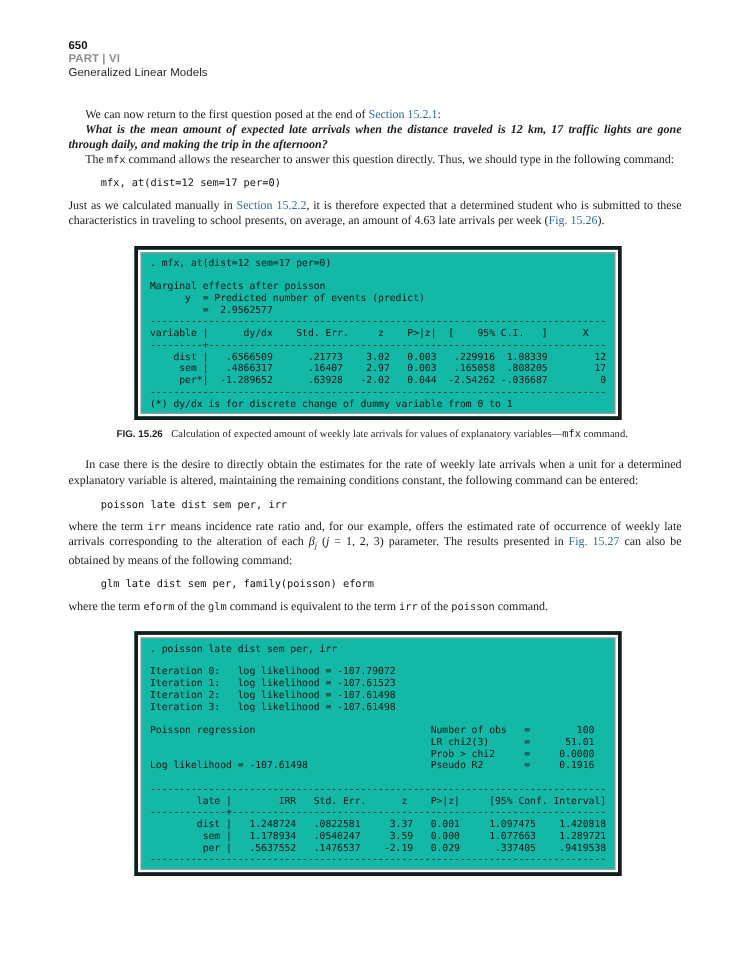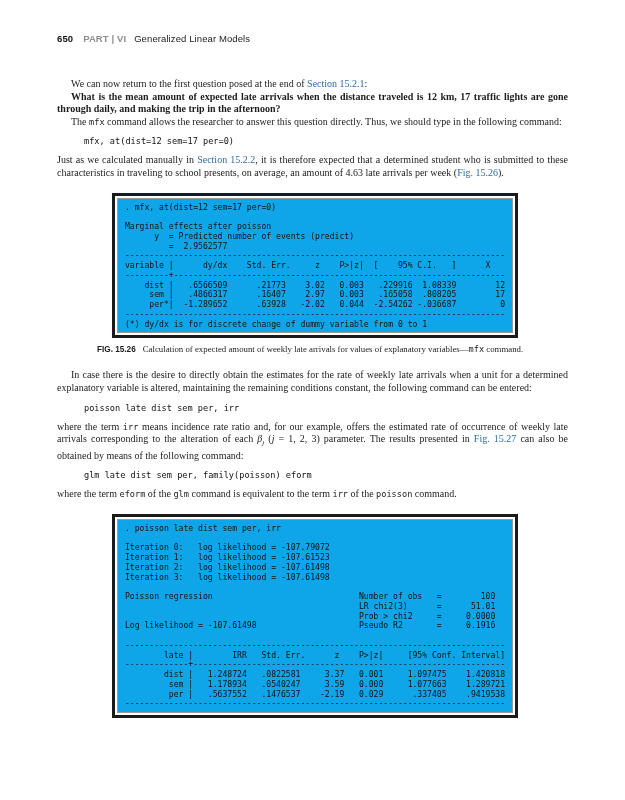--- a/index.html
+++ b/index.html
@@ -10,56 +10,57 @@
     -webkit-font-smoothing: antialiased;
   }
   .page { padding: 33px 57px 0 57px; width: 625px; height: 800px; }
 
   
   .running-head {
     font-family: "Liberation Sans", sans-serif;
     font-size: 9.5px;
     display: flex;
     align-items: baseline;
-    margin-bottom: 34px;
+    margin-bottom: 24px;
     letter-spacing: 0.1px;
+    flex-direction: column;
   }
   .running-head .pgnum { font-weight: bold; color: #111; margin-right: 10px; }
   .running-head .partlbl { font-weight: bold; color: #8e8e8e; margin-right: 8px; }
   .running-head .parttitle { color: #222; }
 
   
   .para {
     font-size: 10px;
     line-height: 12.6px;
     text-align: justify;
   }
   .para.indent { text-indent: 14px; }
-  .para.question { font-weight: bold; }
+  .para.question { font-weight: bold; font-style: italic; }
 
   .seg-link { color: #2e6da4; text-decoration: none; }
   .seg-code { font-family: "DejaVu Sans Mono", monospace; font-size: 8.6px; }
   .seg-italic { font-style: italic; }
   .seg-subitalic { font-style: italic; vertical-align: sub; font-size: 7px; }
 
   .code-line {
     font-family: "DejaVu Sans Mono", monospace;
     font-size: 8.6px;
     margin: 8px 0 8px 27px;
     white-space: pre;
     color: #111;
   }
 
   
   .figure-box {
     margin: 13px 0 6px 55px;
     width: 406px;
     border: 3px solid #1a1a1a;
     box-shadow: inset 0 0 0 2px #ffffff, inset 0 0 0 3px #9a9a9a;
-    background: #0ea5e9;
+    background: #14b8a6;
     padding: 7px 6px 6px 10px;
   }
   .stata-output {
     font-family: "DejaVu Sans Mono", monospace;
     font-size: 8.1px;
     line-height: 9.75px;
     white-space: pre;
     color: #111;
   }
 

